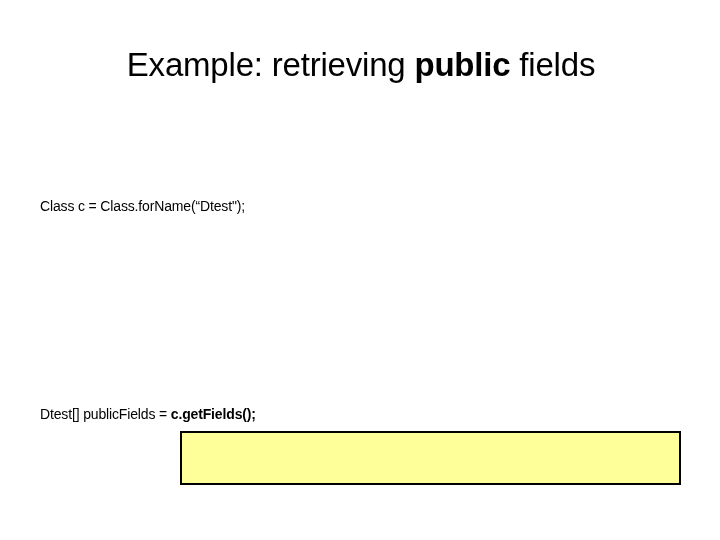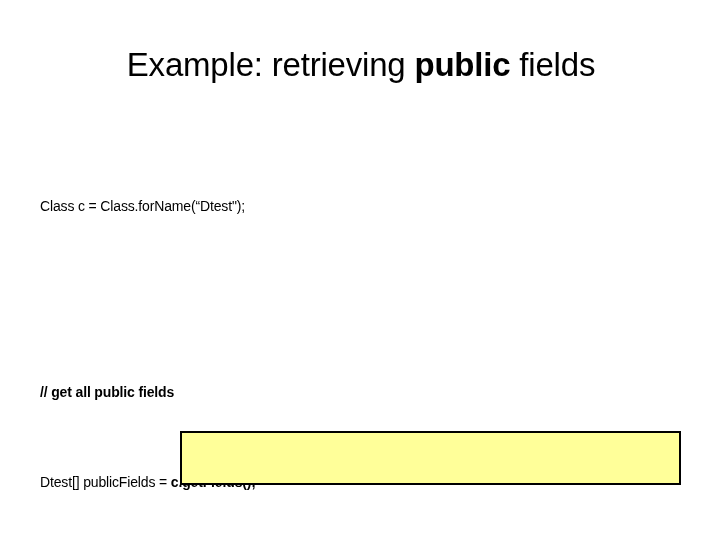--- a/index.html
+++ b/index.html
@@ -86,21 +86,20 @@
 <body>
 
 <div class="slide-title"><span>Example: retrieving </span><span class="bold">public</span><span> fields</span></div>
 
 <div class="code-block">
 
   <div class="code-line">Class c = Class.forName(“Dtest");</div>
 
   <div class="spacer-line"></div>
 
-  <div class="code-line bold">// get all public fields</div>
 
   <div class="code-line"><span>Dtest[] publicFields = </span><span class="bold">c.getFields();</span></div>
 
   
 
   
 
   
 
   

